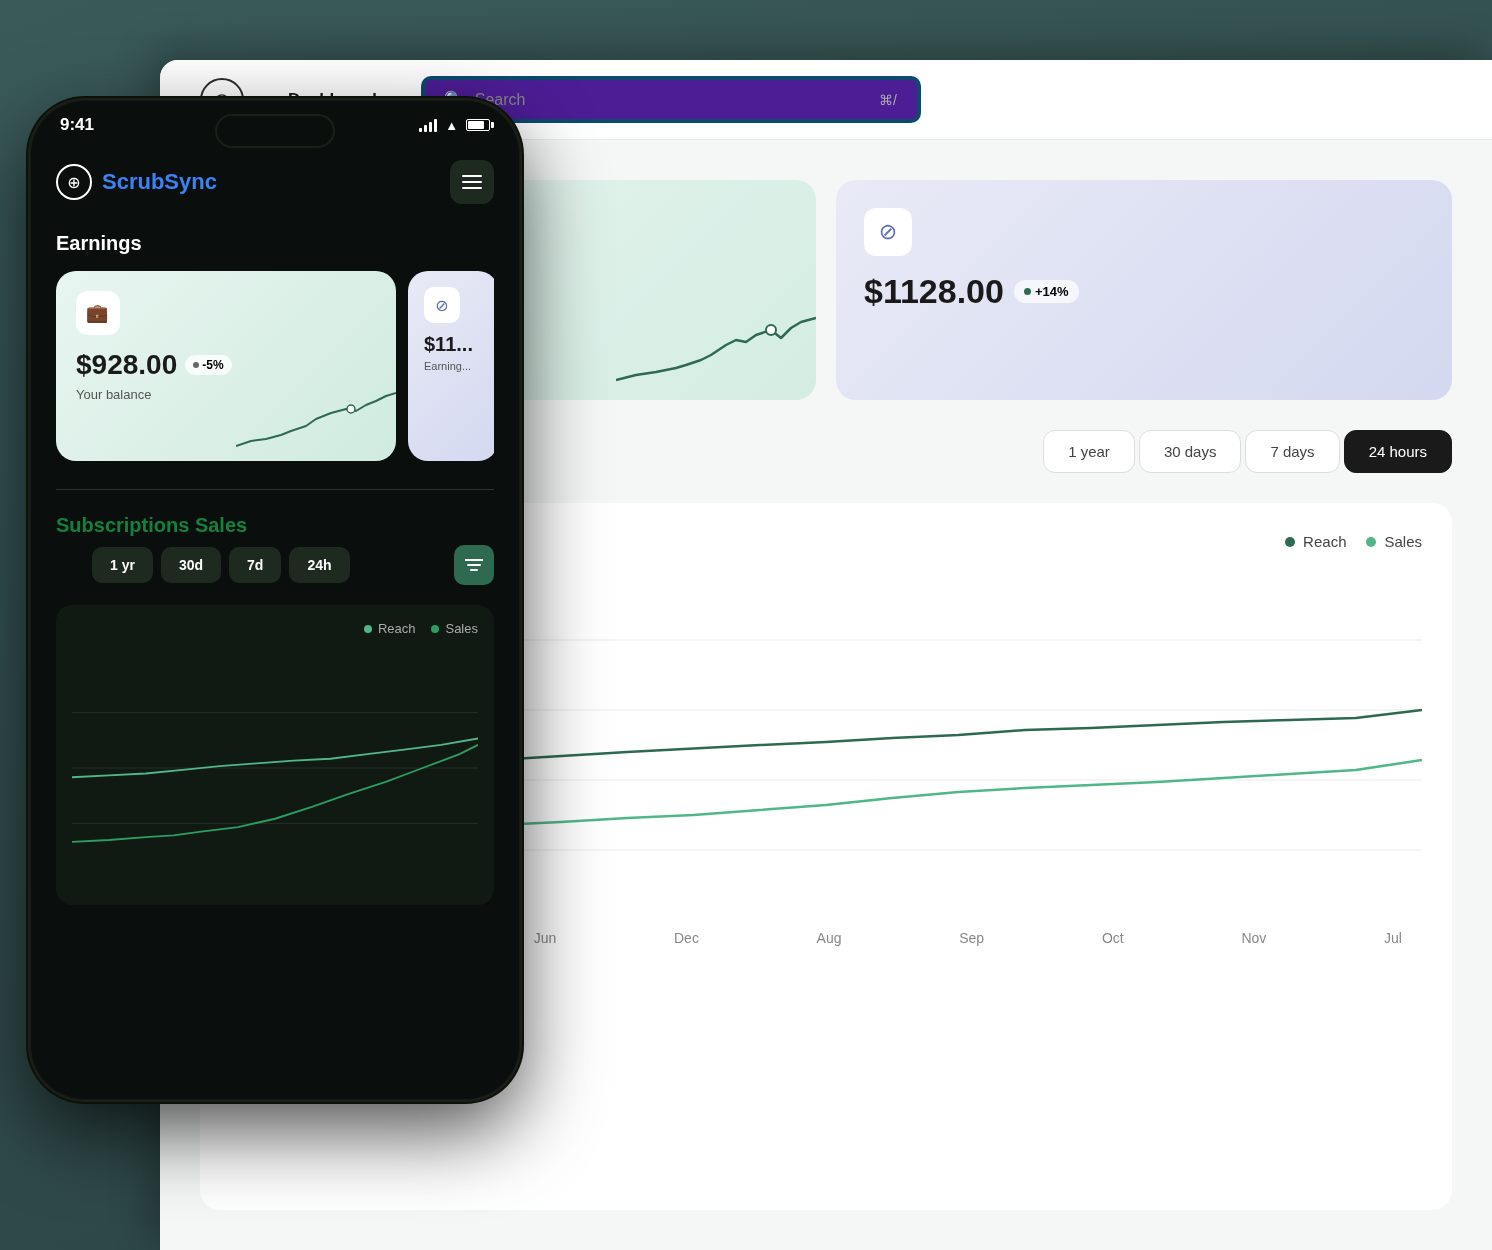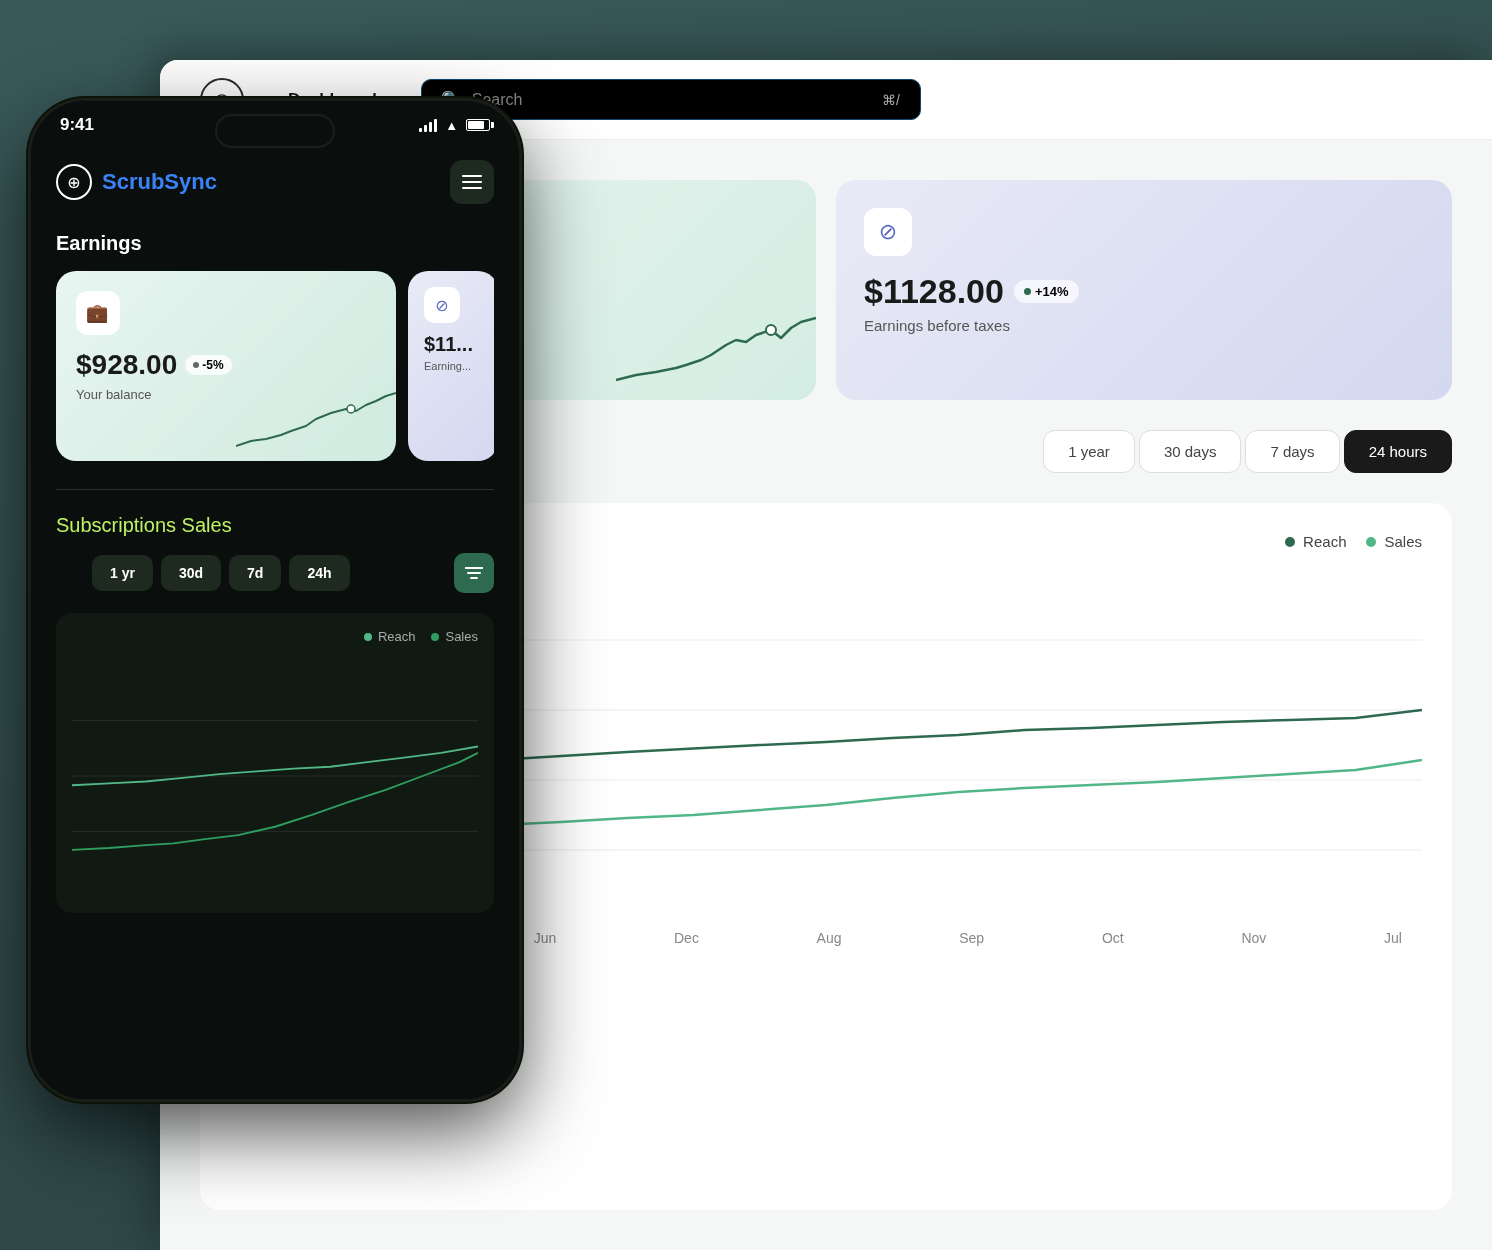--- a/index.html
+++ b/index.html
@@ -63,22 +63,22 @@
       font-size: 17px;
       font-weight: 600;
       color: #1a1a1a;
       padding: 8px 4px;
     }
 
     .header-search {
       display: flex;
       align-items: center;
       gap: 10px;
-      background: #000000;
-      border: 1px solid #0c4a6e;
+      background: #4c1d95;
+      border: 4px solid #0c4a6e;
       border-radius: 10px;
       padding: 10px 20px;
       flex: 1;
       max-width: 500px;
     }
 
     .header-search-icon {
       color: #888;
       font-size: 16px;
     }
@@ -457,23 +457,23 @@
     }
 
     .phone-divider {
       height: 1px;
       background: rgba(255,255,255,0.15);
       margin: 0 0 24px;
     }
 
     .phone-sub-title {
       font-size: 20px;
-      font-weight: 400;
-      color: #bef264;
-      margin-bottom: 16px;
+      font-weight: 700;
+      color: #15803d;
+      margin-bottom: 8px;
     }
 
     .phone-filter-row {
       display: flex;
       align-items: center;
       gap: 8px;
       margin-bottom: 20px;
       padding-left: 36px;
     }
 
@@ -617,21 +617,20 @@
 
       <div class="earning-card card-blue">
         <div class="card-icon-wrap" style="color:#5c6bc0;">⊘</div>
         <div class="card-amount-row">
           <span class="card-amount">$1128.00</span>
           <span class="card-badge">
             <span class="badge-dot" style="background:#2d6a4f"></span>
             <span>+14%</span>
           </span>
         </div>
-        <div class="card-label">Earnings before taxes</div>
       </div>
 
     </div>
 
     <div class="time-filter-row">
       <button class="time-btn">1 year</button>
       <button class="time-btn">30 days</button>
       <button class="time-btn">7 days</button>
       <button class="time-btn active">24 hours</button>
     </div>

